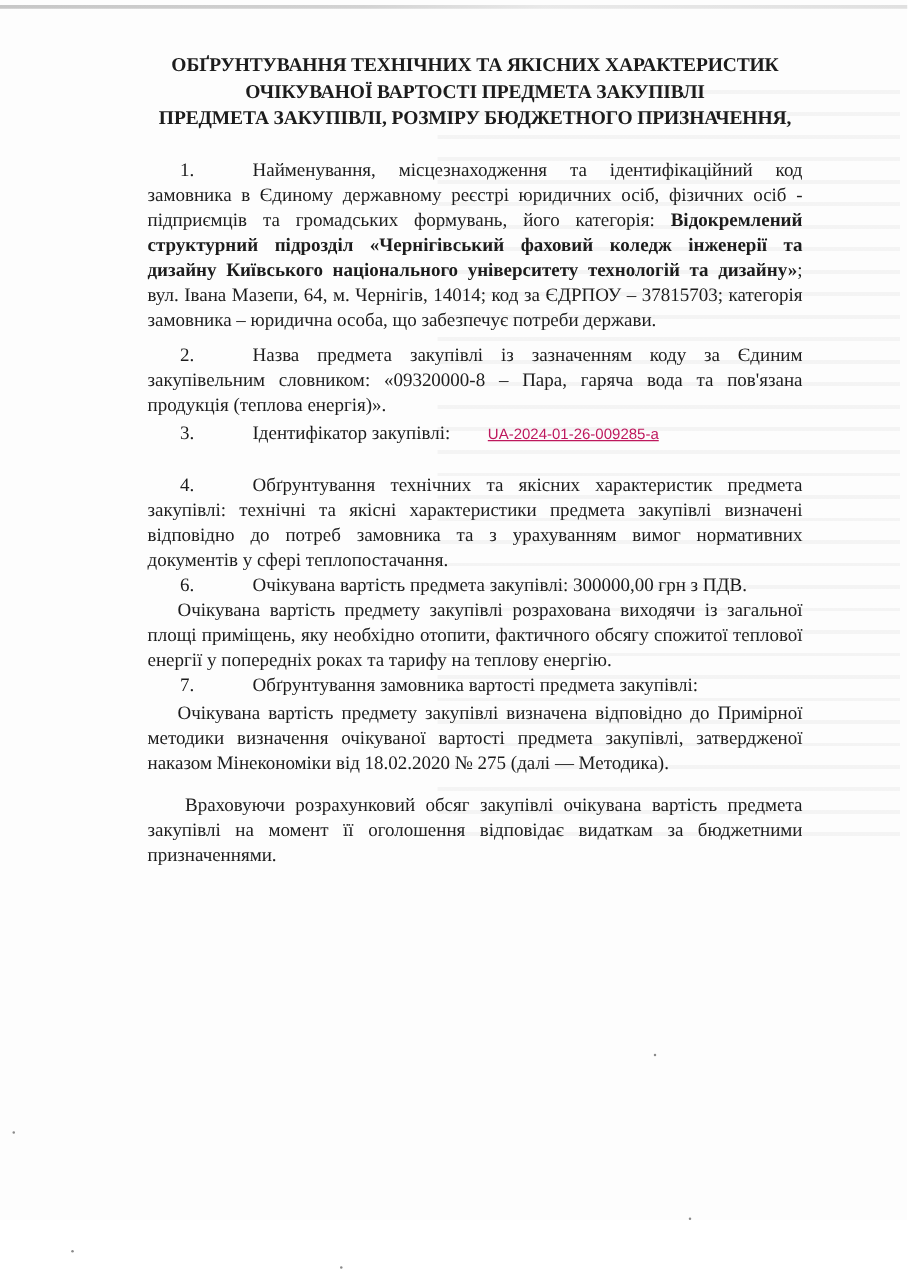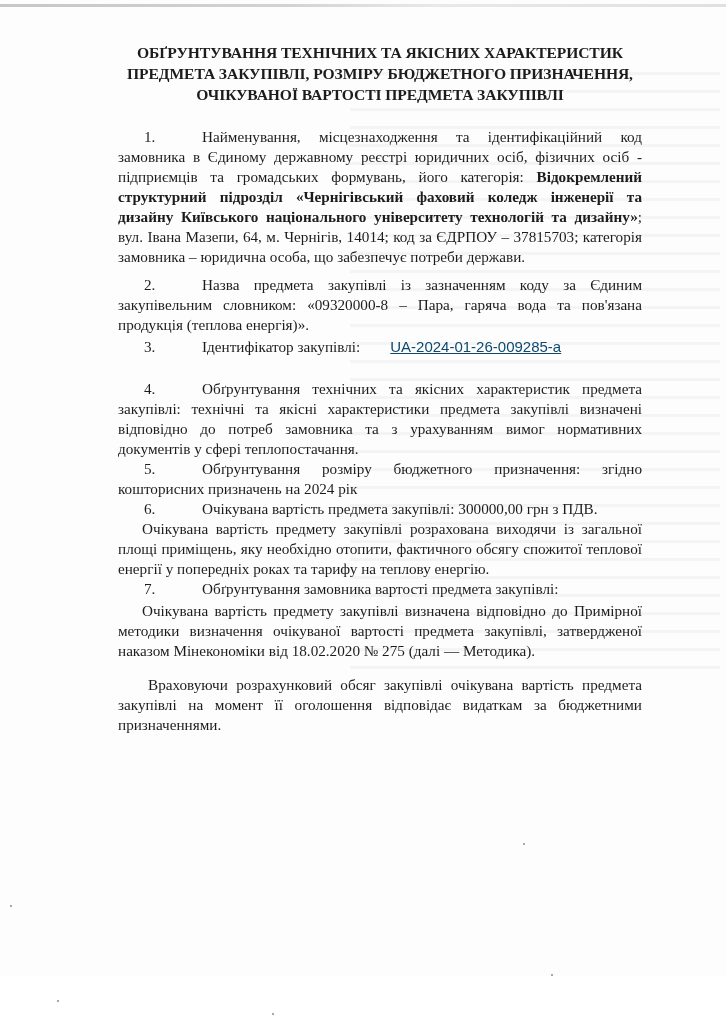--- a/index.html
+++ b/index.html
@@ -67,23 +67,23 @@
     }
     .item-head {
       text-indent: 26px;
     }
     .gap-lg { height: 22px; }
     .gap-md { height: 14px; }
     .gap-sm { height: 8px; }
     .bold { font-weight: bold; }
     .ident-link {
       font-family: "Liberation Sans", "DejaVu Sans", sans-serif;
-      font-size: 15px;
+      font-size: 12px;
       text-decoration: underline;
-      color: #0c4a6e;
+      color: #be185d;
       margin-left: 30px;
     }
     .indent-para { text-indent: 24px; }
     .indent-para2 { text-indent: 30px; }
     .speck {
       position: absolute;
       width: 2px; height: 2px;
       background: #8a8a8a;
       border-radius: 1px;
     }
@@ -98,22 +98,22 @@
   <span class="speck" style="left:10px;top:905px;"></span>
   <span class="speck" style="left:57px;top:1000px;"></span>
   <span class="speck" style="left:523px;top:843px;"></span>
   <span class="speck" style="left:551px;top:974px;"></span>
   <span class="speck" style="left:272px;top:1013px;"></span>
 
   <div class="content">
 
     <div class="title">
       <div>ОБҐРУНТУВАННЯ ТЕХНІЧНИХ ТА ЯКІСНИХ ХАРАКТЕРИСТИК</div>
+      <div>ОЧІКУВАНОЇ ВАРТОСТІ ПРЕДМЕТА ЗАКУПІВЛІ</div>
       <div>ПРЕДМЕТА ЗАКУПІВЛІ, РОЗМІРУ БЮДЖЕТНОГО ПРИЗНАЧЕННЯ,</div>
-      <div>ОЧІКУВАНОЇ ВАРТОСТІ ПРЕДМЕТА ЗАКУПІВЛІ</div>
     </div>
 
 
     <div class="gap-lg"></div>
 
     <p class="item-head">
       <span class="num">1.</span><span>Найменування, місцезнаходження та ідентифікаційний код замовника в Єдиному державному реєстрі юридичних осіб, фізичних осіб - підприємців та громадських формувань, його категорія: </span><span class="bold">Відокремлений структурний підрозділ «Чернігівський фаховий коледж інженерії та дизайну Київського національного університету технологій та дизайну»</span><span>; вул. Івана Мазепи, 64, м. Чернігів, 14014; код за ЄДРПОУ – 37815703; категорія замовника – юридична особа, що забезпечує потреби держави.</span>
     </p>
 
     <div class="gap-sm"></div>
@@ -125,23 +125,20 @@
     <p class="item-head" style="margin-top:2px;">
       <span class="num">3.</span><span>Ідентифікатор закупівлі:</span><span class="ident-link">UA-2024-01-26-009285-a</span>
     </p>
 
     <div class="gap-lg"></div>
 
     <p class="item-head">
       <span class="num">4.</span><span>Обґрунтування технічних та якісних характеристик предмета закупівлі: технічні та якісні характеристики предмета закупівлі визначені відповідно до потреб замовника та з урахуванням вимог нормативних документів у сфері теплопостачання.</span>
     </p>
 
-    <p class="item-head">
-      <span class="num">5.</span><span>Обґрунтування розміру бюджетного призначення: згідно кошторисних призначень на 2024 рік</span>
-    </p>
 
     <p class="item-head">
       <span class="num">6.</span><span>Очікувана вартість предмета закупівлі: 300000,00 грн з ПДВ.</span>
     </p>
     <p class="indent-para">Очікувана вартість предмету закупівлі розрахована виходячи із загальної площі приміщень, яку необхідно отопити, фактичного обсягу спожитої теплової енергії у попередніх роках та тарифу на теплову енергію.</p>
 
     <p class="item-head">
       <span class="num">7.</span><span>Обґрунтування замовника вартості предмета закупівлі:</span>
     </p>
     <p class="indent-para" style="margin-top:2px;">Очікувана вартість предмету закупівлі визначена відповідно до Примірної методики визначення очікуваної вартості предмета закупівлі, затвердженої наказом Мінекономіки від 18.02.2020 № 275 (далі — Методика).</p>

